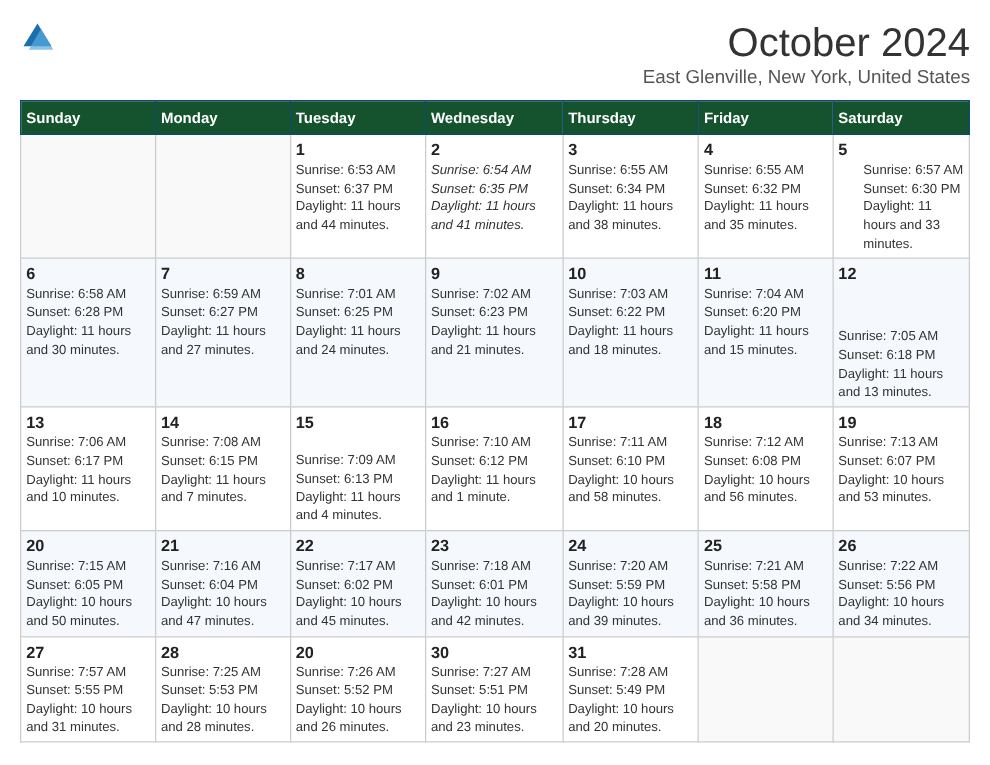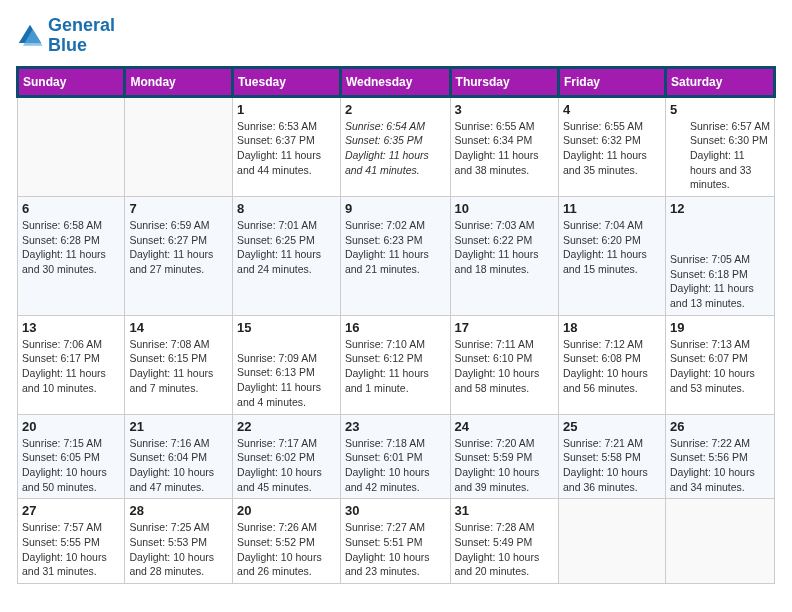--- a/index.html
+++ b/index.html
@@ -45,27 +45,27 @@
     .subtitle {
       font-size: 15px;
       color: #555;
     }
     table {
       width: 100%;
       border-collapse: collapse;
       font-size: 11px;
     }
     thead th {
-      background-color: #a21caf;
+      background-color: #14532d;
       color: #fff;
       padding: 6px 4px;
       text-align: left;
       font-size: 12px;
       font-weight: bold;
-      border: 3px solid #0c4a6e;
+      border: 1px solid #0c4a6e;
     }
     tbody td {
       border: 1px solid #ccc;
       vertical-align: top;
       padding: 4px;
       height: 80px;
       width: 113px;
       background: #fff;
       color: #333;
     }
@@ -90,24 +90,24 @@
   </style>
 </head>
 <body>
 
 <div class="header">
   <div class="logo">
     <svg class="logo-icon" viewBox="0 0 40 40">
       <polygon points="20,4 36,30 4,30" fill="#1a6faf"></polygon>
       <polygon points="24,10 38,34 10,34" fill="#5aabdf" opacity="0.7"></polygon>
     </svg>
-    <div class="logo-text">
-      <div><span>General</span></div>
-      <div><span style="color:#1a6faf;">Blue</span></div>
-    </div>
+  </div>
+  <div class="title-block">
+    <div class="month-title">October 2024</div>
+    <div class="subtitle">East Glenville, New York, United States</div>
   </div>
 </div>
 
 <table>
   <thead>
     <tr>
     <th>Sunday</th>
         <th>Monday</th>
         <th>Tuesday</th>
         <th>Wednesday</th>

